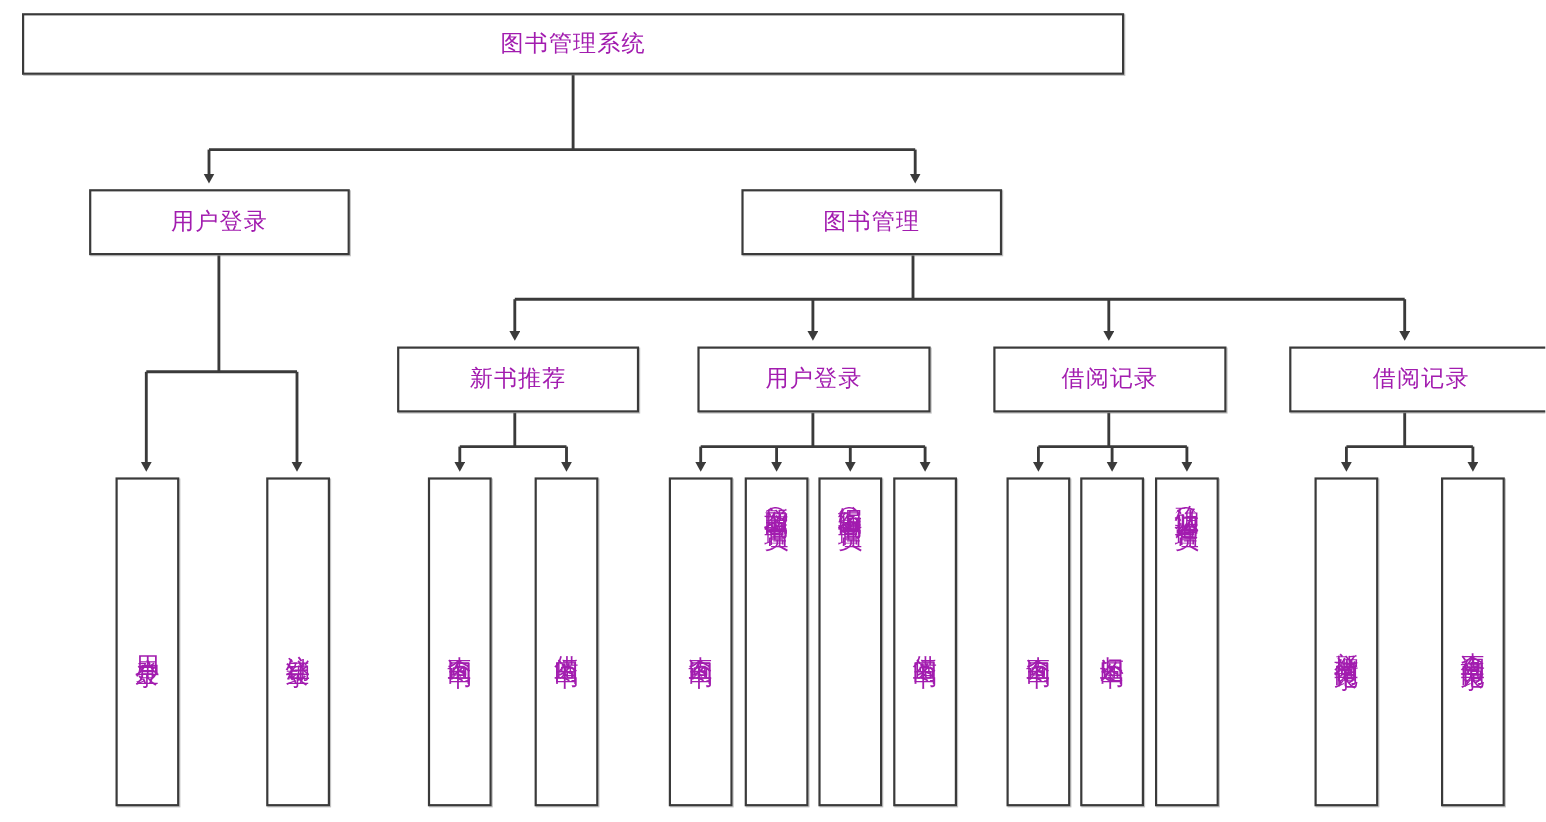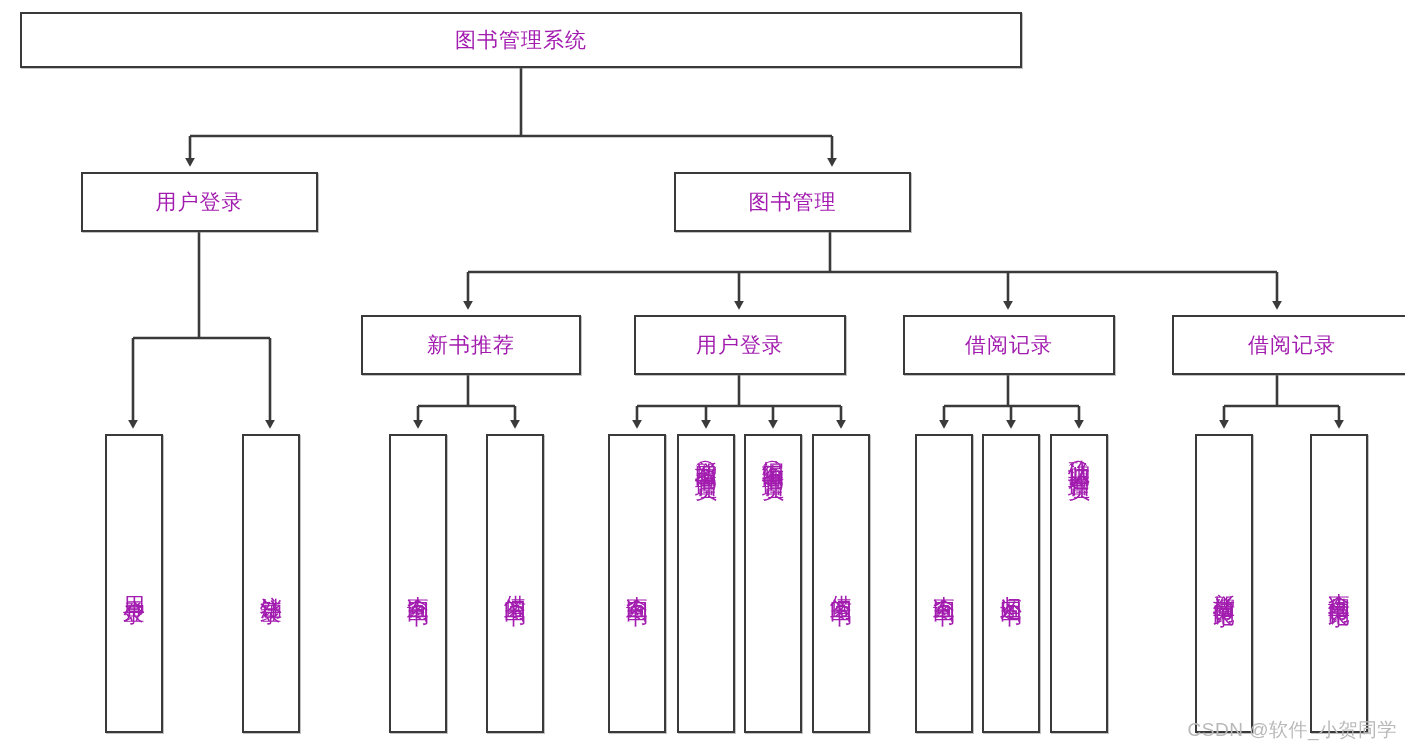--- a/index.html
+++ b/index.html
@@ -187,15 +187,14 @@
     <span class="label">确认归还（管理员）</span>
   </div>
 
   <div class="node vertical center" style="left:1195px; top:434px; width:58px; height:299px;">
     <span class="label">新增借阅记录</span>
   </div>
   <div class="node vertical center" style="left:1310px; top:434px; width:58px; height:299px;">
     <span class="label">查询借阅记录</span>
   </div>
 
-  <div class="watermark">CSDN @软件_小贺同学</div>
 
 </div>
 
 </body></html>

